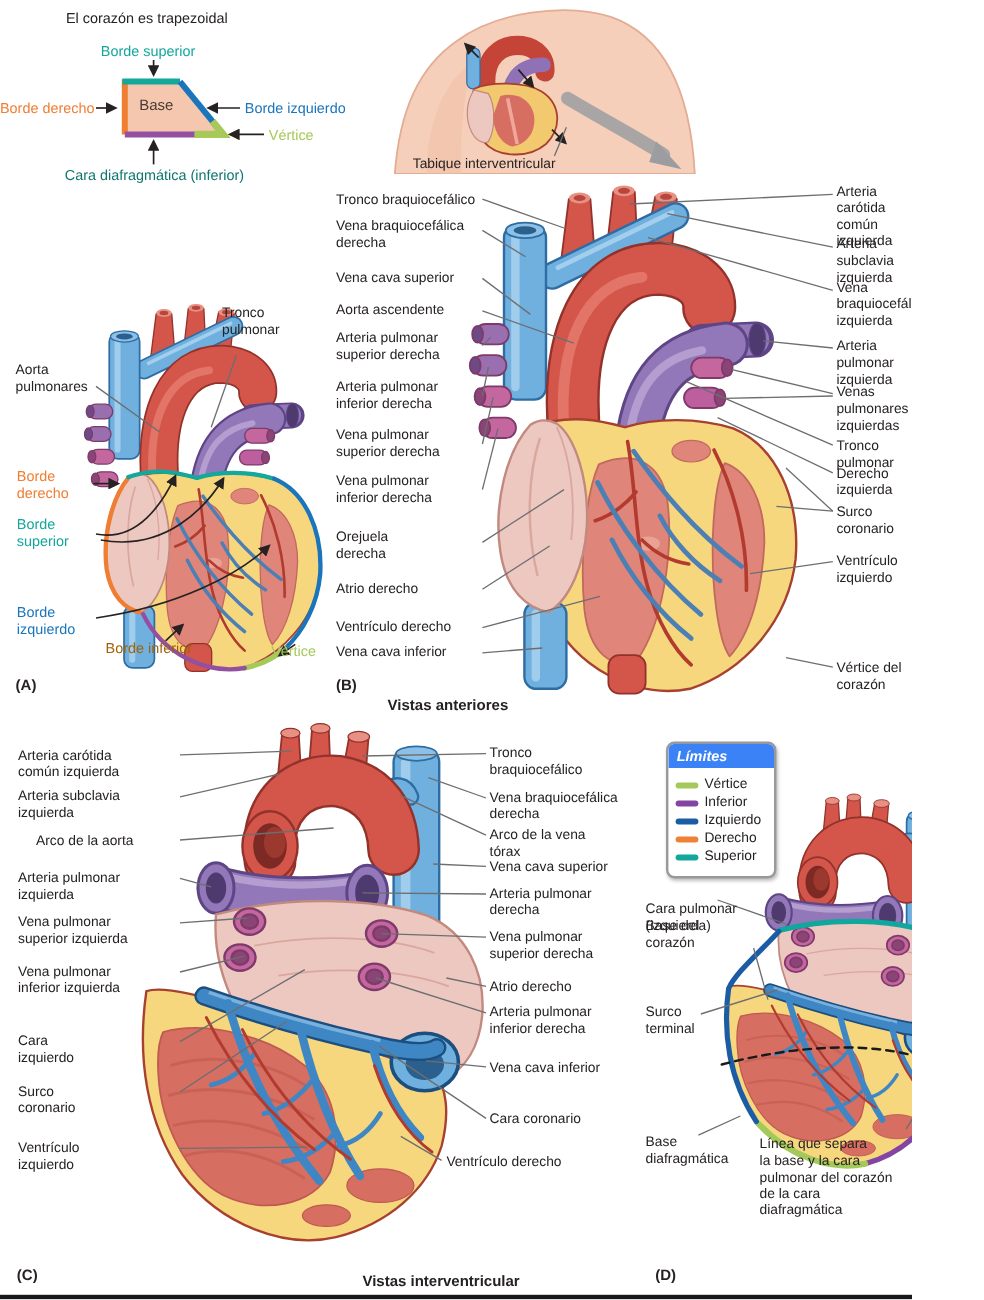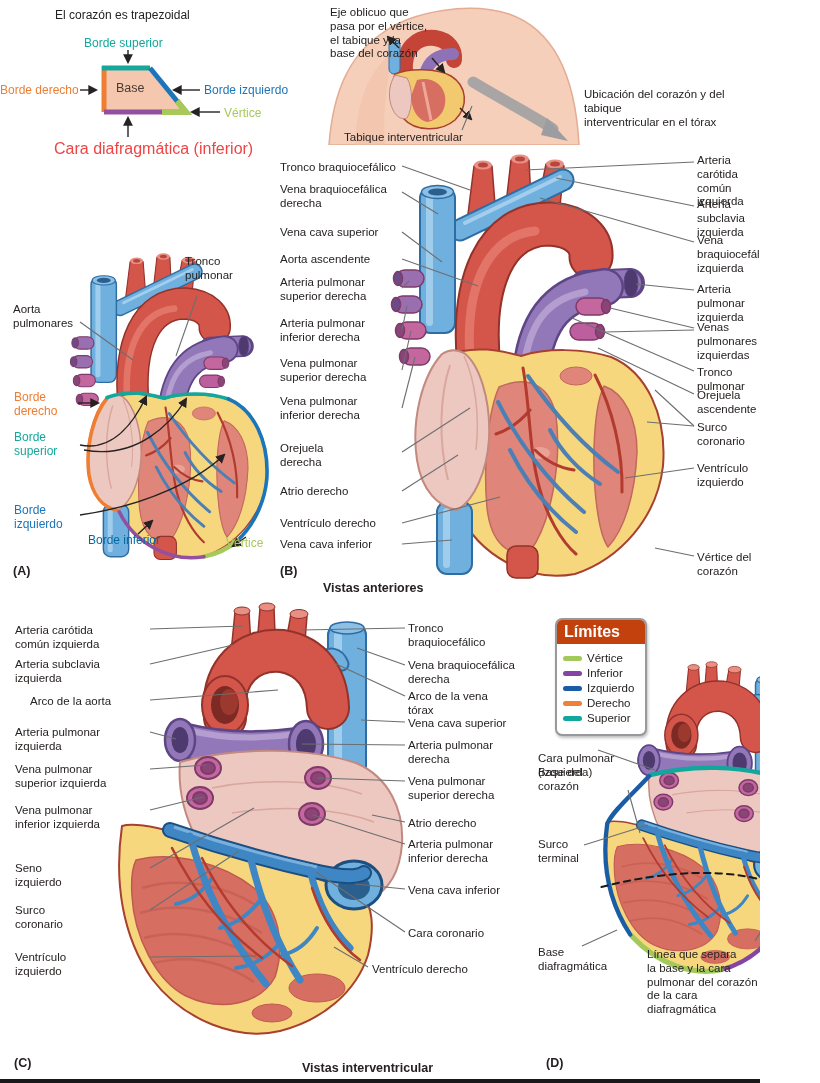--- a/index.html
+++ b/index.html
@@ -6,21 +6,21 @@
   .canvas{position:relative;width:760px;height:1083px;background:#ffffff;overflow:hidden;
           font-family:"Liberation Sans",sans-serif;}
   .lbl{position:absolute;font-size:11.5px;line-height:1.2;color:#262221;white-space:pre-line;z-index:6;}
   .cap{position:absolute;font-weight:bold;font-size:12.5px;color:#262221;z-index:6;}
   .pid{position:absolute;font-weight:bold;font-size:12.5px;color:#262221;z-index:6;}
   .base-lbl{position:absolute;font-size:12.5px;color:#4a3a35;z-index:6;}
   svg.layer{position:absolute;z-index:2;}
   svg#leader-lines{position:absolute;left:0;top:0;z-index:5;pointer-events:none;}
   .legend{position:absolute;left:555px;top:618px;width:88px;background:#ffffff;border:2px solid #97999c;
           border-radius:7px;box-shadow:1px 2px 3px rgba(0,0,0,.25);z-index:6;overflow:hidden;}
-  .legend-header{background:#c2410c;color:#fff;font-weight:bold;font-size:16px;padding:3px 7px;}
+  .legend-header{background:#3b82f6;color:#fff;font-weight:bold;font-size:12px;padding:3px 7px;font-style:italic;}
   .legend-body{padding:5px 6px 7px 6px;}
   .legend-item{display:flex;align-items:center;margin:3px 0;}
   .legend-swatch{width:19px;height:5px;border-radius:3px;margin-right:5px;flex:0 0 auto;}
   .legend-label{font-size:11.5px;color:#262221;}
   .bottom-rule{position:absolute;left:0;top:1079px;width:820px;height:4px;background:#19191c;z-index:7;}
 </style>
 </head>
 <body>
 
 <div class="canvas">
@@ -213,21 +213,21 @@
     <line x1="52" y1="6" x2="88" y2="50" stroke="#1b75bb" stroke-width="5"></line>
     <line x1="6" y1="50" x2="70" y2="50" stroke="#9450a0" stroke-width="5"></line>
     <polyline points="79,39 88,50 64,50" fill="none" stroke="#a6c95a" stroke-width="6"></polyline>
   </svg>
   <div class="lbl" style="left:55px;top:8px;font-size:12px">El corazón es trapezoidal</div>
   <div class="lbl" style="left: 84px; top: 36px; font-size: 12px; color: rgb(20, 167, 155);">Borde superior</div>
   <div class="lbl" style="left: 0px; top: 83px; font-size: 12px; color: rgb(239, 125, 50);">Borde derecho</div>
   <div class="base-lbl" style="left:116px;top:81px">Base</div>
   <div class="lbl" style="left: 204px; top: 83px; font-size: 12px; color: rgb(27, 117, 187);">Borde izquierdo</div>
   <div class="lbl" style="left: 224px; top: 106px; font-size: 12px; color: rgb(166, 201, 90);">Vértice</div>
-  <div class="lbl" style="left: 54px; top: 139px; font-size: 16px; color: #ef4444;">Cara diafragmática (inferior)</div>
+  <div class="lbl" style="left: 54px; top: 139px; font-size: 12px; color: #0f766e;">Cara diafragmática (inferior)</div>
 
   <svg class="layer" style="left:325px;top:0px" width="258" height="145" viewBox="0 0 258 145">
     <defs>
       <marker id="arrT" markerWidth="7" markerHeight="7" refX="5.5" refY="3.5" orient="auto">
           <path d="M0,0 L7,3.5 L0,7 Z" fill="#262221"></path>
         </marker>
     </defs>
     <path d="M4,145 C8,92 24,56 56,34 C88,10 146,2 184,14 C224,28 250,68 254,145 Z" fill="#f6cfba" stroke="#e3ac93" stroke-width="1.5"></path>
     <path d="M30,145 C32,100 44,70 68,52 C60,90 58,118 60,145 Z" fill="#efbfa6" opacity="0.55"></path>
     <g transform="translate(62,28)">
@@ -239,27 +239,21 @@
       <path d="M30,52 C44,48 56,56 58,68 C60,82 52,92 40,94 C30,92 24,80 24,68 Z" fill="#d76e62"></path>
       <path d="M36,54 L44,92" stroke="#f0a79a" stroke-width="3"></path>
     </g>
     <line x1="74" y1="48" x2="63" y2="37" stroke="#262221" stroke-width="1.4" marker-end="url(#arrT)"></line>
     <line x1="135" y1="108" x2="146" y2="119" stroke="#262221" stroke-width="1.4" marker-end="url(#arrT)"></line>
     <g>
       <path d="M148,82 C185,104 212,118 228,129" stroke="#9b9da0" stroke-width="11" fill="none" stroke-linecap="round" opacity="0.85"></path>
       <polygon points="243,141 222,118 216,135" fill="#9b9da0"></polygon>
     </g>
   </svg>
-  <div class="lbl" style="left:330px;top:6px">Eje oblicuo que
-pasa por el vértice,
-el tabique y la
-base del corazón</div>
   <div class="lbl" style="left:344px;top:131px">Tabique interventricular</div>
-  <div class="lbl" style="left:584px;top:88px">Ubicación del corazón y del tabique
-interventricular en el tórax</div>
 
   <svg class="layer" style="left:380px;top:150px" width="290" height="430" viewBox="0 0 290 430">
     <use href="#heartAnt"></use>
   </svg>
 
   <svg class="layer" style="left:62px;top:250px" width="210" height="311" viewBox="0 0 290 430">
     <use href="#heartAnt"></use>
     <g fill="none" stroke-linecap="round">
       <path d="M62,205 C44,227 32,270 37,310 C42,341 58,356 76,360" stroke="#ef7d32" stroke-width="5"></path>
       <path d="M62,204 C96,192 122,200 141,205 C166,197 202,197 230,206" stroke="#14a79b" stroke-width="5"></path>
@@ -374,21 +368,21 @@
   <div class="lbl" style="left:185px;top:255px">Tronco
 pulmonar</div>
   <div class="lbl" style="left:13px;top:303px">Aorta
 pulmonares</div>
   <div class="lbl" style="left: 14px; top: 390px; font-size: 12px; color: rgb(239, 125, 50);">Borde
 derecho</div>
   <div class="lbl" style="left: 14px; top: 430px; font-size: 12px; color: rgb(20, 167, 155);">Borde
 superior</div>
   <div class="lbl" style="left: 14px; top: 503px; font-size: 12px; color: rgb(27, 117, 187);">Borde
 izquierdo</div>
-  <div class="lbl" style="left: 88px; top: 533px; font-size: 12px; color: #0369a1;">Borde inferior</div>
+  <div class="lbl" style="left: 88px; top: 533px; font-size: 12px; color: #a16207;">Borde inferior</div>
   <div class="lbl" style="left: 226px; top: 536px; font-size: 12px; color: rgb(166, 201, 90);">Vértice</div>
   <div class="pid" style="left:13px;top:564px">(A)</div>
 
   <div class="lbl" style="left:280px;top:161px">Tronco braquiocefálico</div>
   <div class="lbl" style="left:280px;top:183px">Vena braquiocefálica
 derecha</div>
   <div class="lbl" style="left:280px;top:226px">Vena cava superior</div>
   <div class="lbl" style="left:280px;top:253px">Aorta ascendente</div>
   <div class="lbl" style="left:280px;top:276px">Arteria pulmonar
 superior derecha</div>
@@ -407,40 +401,40 @@
 común izquierda</div>
   <div class="lbl" style="left:697px;top:198px">Arteria subclavia
 izquierda</div>
   <div class="lbl" style="left:697px;top:234px">Vena braquiocefálica
 izquierda</div>
   <div class="lbl" style="left:697px;top:283px">Arteria pulmonar
 izquierda</div>
   <div class="lbl" style="left:697px;top:321px">Venas pulmonares
 izquierdas</div>
   <div class="lbl" style="left:697px;top:366px">Tronco pulmonar</div>
-  <div class="lbl" style="left:697px;top:389px">Orejuela ascendente</div>
+  <div class="lbl" style="left:697px;top:389px">Derecho izquierda</div>
   <div class="lbl" style="left:697px;top:421px">Surco coronario</div>
   <div class="lbl" style="left:697px;top:462px">Ventrículo
 izquierdo</div>
   <div class="lbl" style="left:697px;top:551px">Vértice del corazón</div>
   <div class="pid" style="left:280px;top:564px">(B)</div>
   <div class="cap" style="left:323px;top:581px">Vistas anteriores</div>
 
   <div class="lbl" style="left:15px;top:624px">Arteria carótida
 común izquierda</div>
   <div class="lbl" style="left:15px;top:658px">Arteria subclavia
 izquierda</div>
   <div class="lbl" style="left:30px;top:695px">Arco de la aorta</div>
   <div class="lbl" style="left:15px;top:726px">Arteria pulmonar
 izquierda</div>
   <div class="lbl" style="left:15px;top:763px">Vena pulmonar
 superior izquierda</div>
   <div class="lbl" style="left:15px;top:804px">Vena pulmonar
 inferior izquierda</div>
-  <div class="lbl" style="left:15px;top:862px">Seno
+  <div class="lbl" style="left:15px;top:862px">Cara
 izquierdo</div>
   <div class="lbl" style="left:15px;top:904px">Surco
 coronario</div>
   <div class="lbl" style="left:15px;top:951px">Ventrículo
 izquierdo</div>
   <div class="lbl" style="left:408px;top:622px">Tronco
 braquiocefálico</div>
   <div class="lbl" style="left:408px;top:659px">Vena braquiocefálica
 derecha</div>
   <div class="lbl" style="left:408px;top:690px">Arco de la vena
@@ -484,21 +478,21 @@
     </div>
   </div>
   <div class="lbl" style="left:538px;top:766px">Base del
 corazón</div>
   <div class="lbl" style="left:538px;top:752px">Cara pulmonar
 (izquierda)</div>
   <div class="lbl" style="left:538px;top:838px">Surco
 terminal</div>
   <div class="lbl" style="left:538px;top:946px">Base
 diafragmática</div>
-  <div class="lbl" style="left:647px;top:948px">Línea que separa
+  <div class="lbl" style="left:633px;top:948px">Línea que separa
 la base y la cara
 pulmonar del corazón
 de la cara
 diafragmática</div>
   <div class="pid" style="left:546px;top:1056px">(D)</div>
 
   <div class="cap" style="left:302px;top:1061px">Vistas interventricular</div>
 
   <div class="bottom-rule"></div>
 </div>

